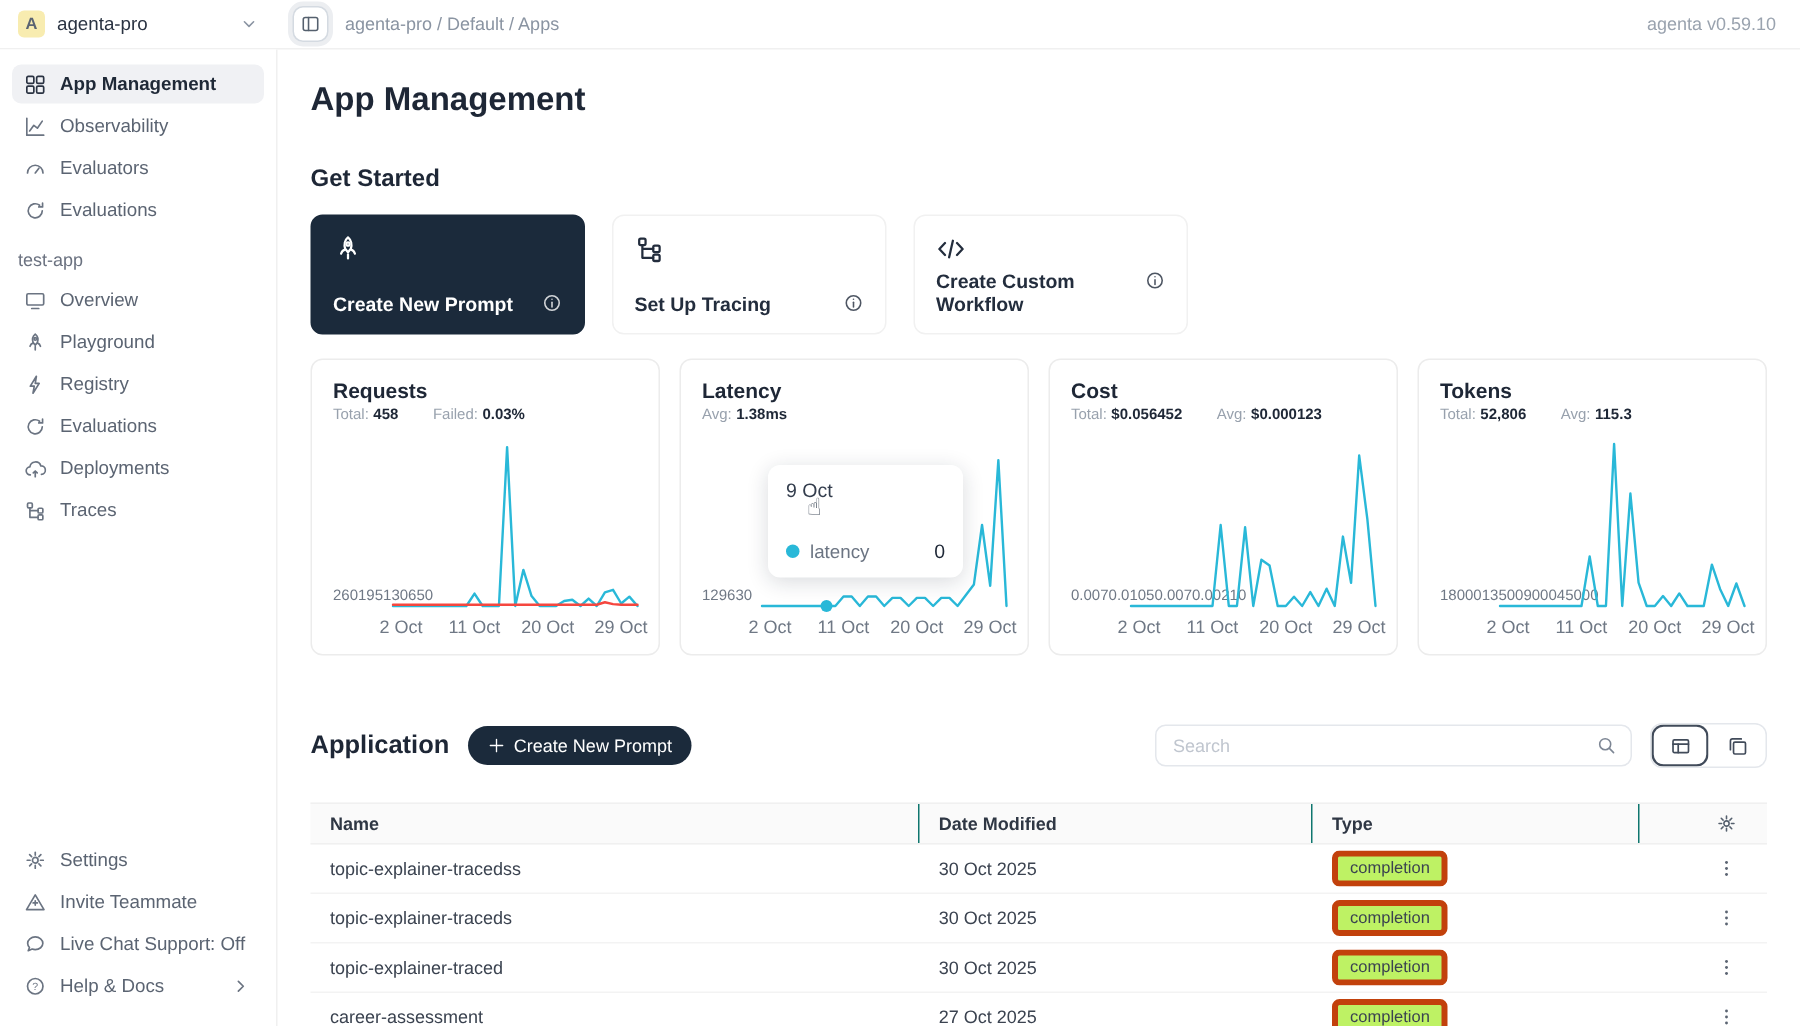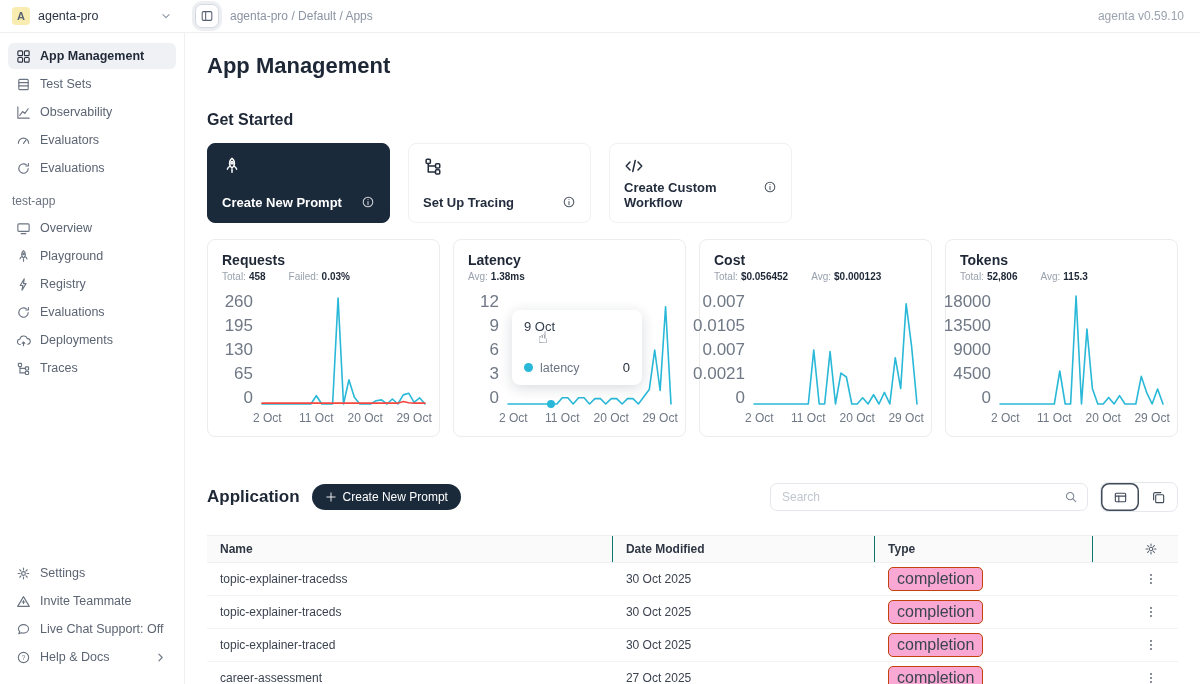--- a/index.html
+++ b/index.html
@@ -51,22 +51,22 @@
   .gs-foot .info{margin-left:auto;width:14px;height:14px;opacity:.8}
 
   
   .charts{display:flex;gap:13px;margin-top:16px}
   .chart-card{flex:1;border:1px solid #ececec;border-radius:8px;padding:12px 14px 10px;
               background:#fff;position:relative;min-width:0}
   .chart-title{font-size:14px;font-weight:600;color:#1e2736}
   .chart-stats{display:flex;gap:23px;font-size:10px;color:#98a1ad;margin-top:3px}
   .chart-stats b{color:#1e2736;font-weight:700;margin-left:3px}
   .chart-body{display:flex;margin-top:14px}
-  .ylab{width:40px;display:flex;flex-direction:column;justify-content:space-between;
-        align-items:flex-end;padding-right:9px;height:108px;font-size:17px;color:#6f7885;line-height:12px}
+  .ylab{width:40px;display:flex;justify-content:space-between;
+        align-items:flex-end;padding-right:9px;height:108px;font-size:10px;color:#6f7885;line-height:12px}
   .plotcol{flex:1;min-width:0}
   .plot{height:108px;position:relative}
   .plot svg{position:absolute;inset:0;width:100%;height:100%;overflow:visible}
   .xlab{position:relative;height:15px;margin-top:7px;font-size:12px;color:#6f7885}
   .xlab span{position:absolute;transform:translateX(-50%);white-space:nowrap}
   .marker-dot{position:absolute;width:8px;height:8px;border-radius:50%;background:#29b8d8;
               transform:translate(-50%,50%)}
   .chart-tooltip{position:absolute;left:58px;top:70px;width:130px;background:#fff;border-radius:8px;
                  box-shadow:0 3px 14px rgba(20,30,50,.16);padding:9px 12px 10px;z-index:5}
   .tt-date{font-size:13px;color:#333d4d;font-weight:500}
@@ -98,22 +98,22 @@
   .table{margin-top:14px;font-size:12px}
   .t-head{display:grid;grid-template-columns:41.8% 27% 22.4% auto;background:#fafafa;
           border-top:1px solid #f0f0f0;border-bottom:1px solid #f0f0f0;height:28px;color:#2f3744;font-weight:600}
   .t-head>div{padding:0 13px;border-right:1px solid #0f766e;display:flex;align-items:center}
   .t-head>div:last-child{border-right:none;justify-content:flex-end;padding-right:20px}
   .t-head .icon{width:14px;height:14px;color:#55606e;cursor:pointer}
   .t-row{display:grid;grid-template-columns:41.8% 27% 22.4% auto;height:33px;align-items:center;
          border-bottom:1px solid #f3f3f3;color:#3b4350;cursor:pointer}
   .t-row>div{padding:0 13px;overflow:hidden;text-overflow:ellipsis;white-space:nowrap}
   .t-row>div:last-child{display:flex;justify-content:flex-end;padding-right:20px}
-  .tag{display:inline-block;border:1px solid #c2410c;border-radius:5px;padding:2px 8px;
-       font-size:16px;color:#3b4350;background:#f9a8d4}
+  .tag{display:inline-block;border:4px solid #c2410c;border-radius:5px;padding:2px 8px;
+       font-size:11px;color:#3b4350;background:#bef264}
   .kebab{width:14px;height:14px;color:#5b6472;cursor:pointer}
 </style>
 </head>
 <body>
 
 <header class="topbar">
   <div class="ws">
     <div class="ws-avatar">A</div>
     <div class="ws-name">agenta-pro</div>
     <span class="icon ws-chev">
@@ -144,30 +144,20 @@
               <rect x="9" y="2" width="5" height="5" rx="1"></rect>
               <rect x="2" y="9" width="5" height="5" rx="1"></rect>
               <rect x="9" y="9" width="5" height="5" rx="1"></rect>
             </svg>
           </span>
           <span>App Management</span>
         </div>
         <div class="nav-item">
           <span class="icon">
             <svg viewBox="0 0 16 16" fill="none" stroke="currentColor" stroke-width="1.2" stroke-linecap="round" stroke-linejoin="round">
-              <rect x="3" y="2.5" width="10" height="11" rx="1"></rect>
-              <line x1="3" y1="6" x2="13" y2="6"></line>
-              <line x1="3" y1="9.5" x2="13" y2="9.5"></line>
-            </svg>
-          </span>
-          <span>Test Sets</span>
-        </div>
-        <div class="nav-item">
-          <span class="icon">
-            <svg viewBox="0 0 16 16" fill="none" stroke="currentColor" stroke-width="1.2" stroke-linecap="round" stroke-linejoin="round">
               <path d="M2 2v12h12"></path>
               <path d="M4 11l3-4 2.5 2L13 4"></path>
             </svg>
           </span>
           <span>Observability</span>
         </div>
         <div class="nav-item">
           <span class="icon">
             <svg viewBox="0 0 16 16" fill="none" stroke="currentColor" stroke-width="1.2" stroke-linecap="round" stroke-linejoin="round">
               <path d="M2.5 11a5.5 5.5 0 0 1 11 0"></path>

